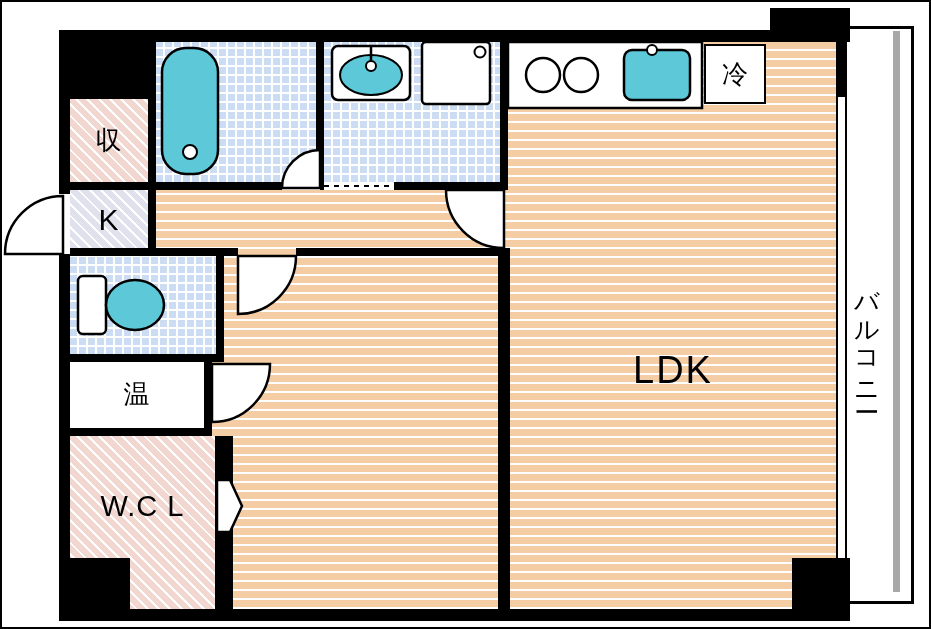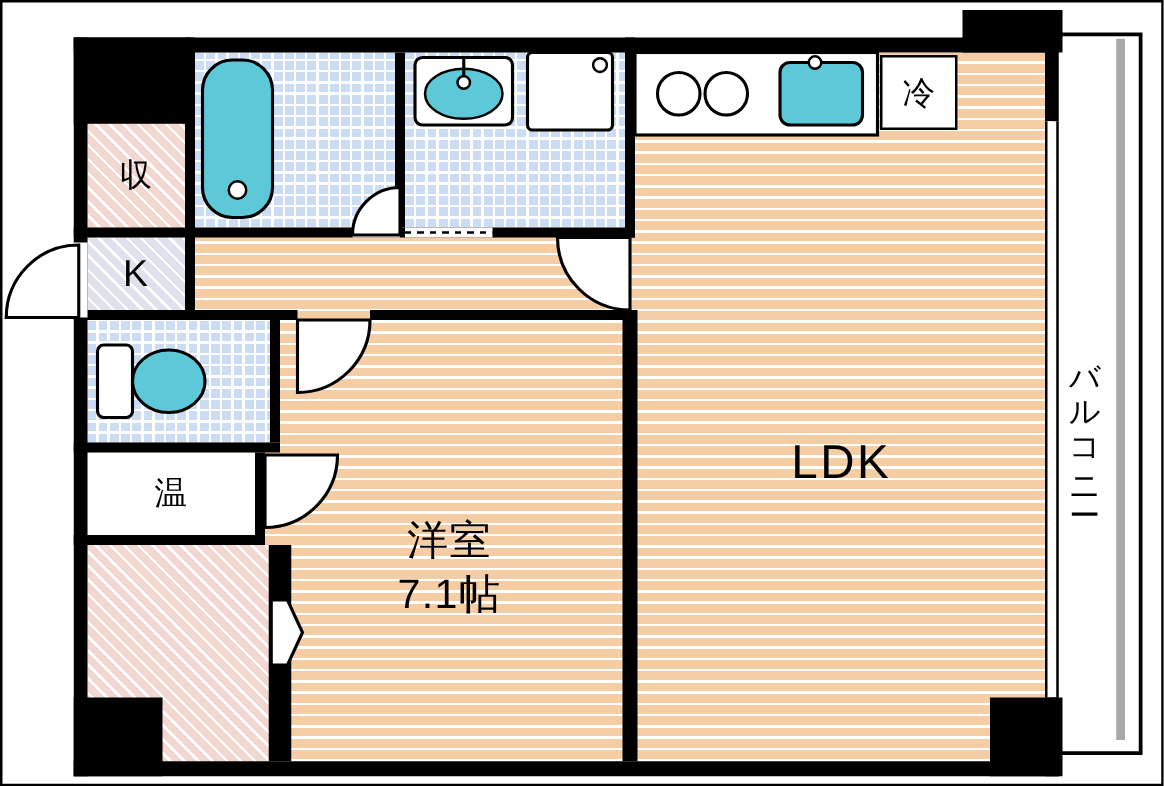--- a/index.html
+++ b/index.html
@@ -5,21 +5,21 @@
   html,body{margin:0;padding:0;background:#fff}
   #plan{position:relative;width:931px;height:629px;background:#fff;border:2px solid #000;box-sizing:border-box;overflow:hidden;font-family:"Liberation Sans","DejaVu Sans",sans-serif;color:#000}
   .abs{position:absolute}
   .wall{position:absolute;background:#000}
   .floor{position:absolute;background-color:#f5cda5;background-image:repeating-linear-gradient(180deg,transparent 0,transparent 7px,#ffffff 7px,#ffffff 9px)}
   .tile{position:absolute;background-color:#ccdcf2;background-image:repeating-linear-gradient(0deg,transparent 0,transparent 7px,#ffffff 7px,#ffffff 9px),repeating-linear-gradient(90deg,transparent 0,transparent 7px,#ffffff 7px,#ffffff 9px)}
   .pinkhatch{position:absolute;background-color:#f1d7cf;background-image:repeating-linear-gradient(45deg,transparent 0,transparent 6px,#ffffff 6px,#ffffff 8px)}
   .grayhatch{position:absolute;background-color:#dfe2ec;background-image:repeating-linear-gradient(45deg,transparent 0,transparent 6px,#ffffff 6px,#ffffff 8px)}
   .white{position:absolute;background:#fff}
   .lbl{position:absolute;display:flex;align-items:center;justify-content:center;text-align:center;line-height:1.3;letter-spacing:1px}
-  .col{flex-direction:column}
+  .col{flex-direction:row}
   #doors-fixtures{position:absolute;left:0;top:0}
   .vtext{writing-mode:vertical-rl;text-orientation:mixed}
 </style>
 </head>
 <body>
 
 <div id="plan">
 
   <div class="floor" style="left:68px;top:40px;width:766px;height:567px"></div>
 
@@ -94,22 +94,19 @@
     <path d="M 215 478 L 228 478 L 240 504 L 228 530 L 215 530 Z" fill="#ffffff" stroke="#000" stroke-width="2.5"></path>
   </svg>
 
   <div class="abs" style="left:702px;top:42px;width:62px;height:60px;background:#fff;border:2.5px solid #000;box-sizing:border-box;display:flex;align-items:center;justify-content:center;font-size:26px">
     <span>冷</span>
   </div>
 
   <div class="lbl" style="left:68px;top:97px;width:78px;height:83px;font-size:26px">収</div>
   <div class="lbl" style="left:68px;top:188px;width:78px;height:58px;font-size:30px">K</div>
   <div class="lbl" style="left:68px;top:360px;width:134px;height:66px;font-size:26px">温</div>
-  <div class="lbl col" style="left:245px;top:402px;width:225px;height:100px;font-size:33px">
-    <span>洋室</span>
-    <span>7.1帖</span>
-  </div>
+  <div class="lbl" style="left:68px;top:440px;width:145px;height:130px;font-size:29px">W.C L</div>
   <div class="lbl col" style="left:555px;top:316px;width:232px;height:106px;font-size:38px;letter-spacing:2px">
     <span>LDK</span>
   </div>
   <div class="lbl vtext" style="left:845px;top:235px;width:40px;height:200px;font-size:25px;letter-spacing:3px">バルコニー</div>
 
 </div>
 
 </body></html>

